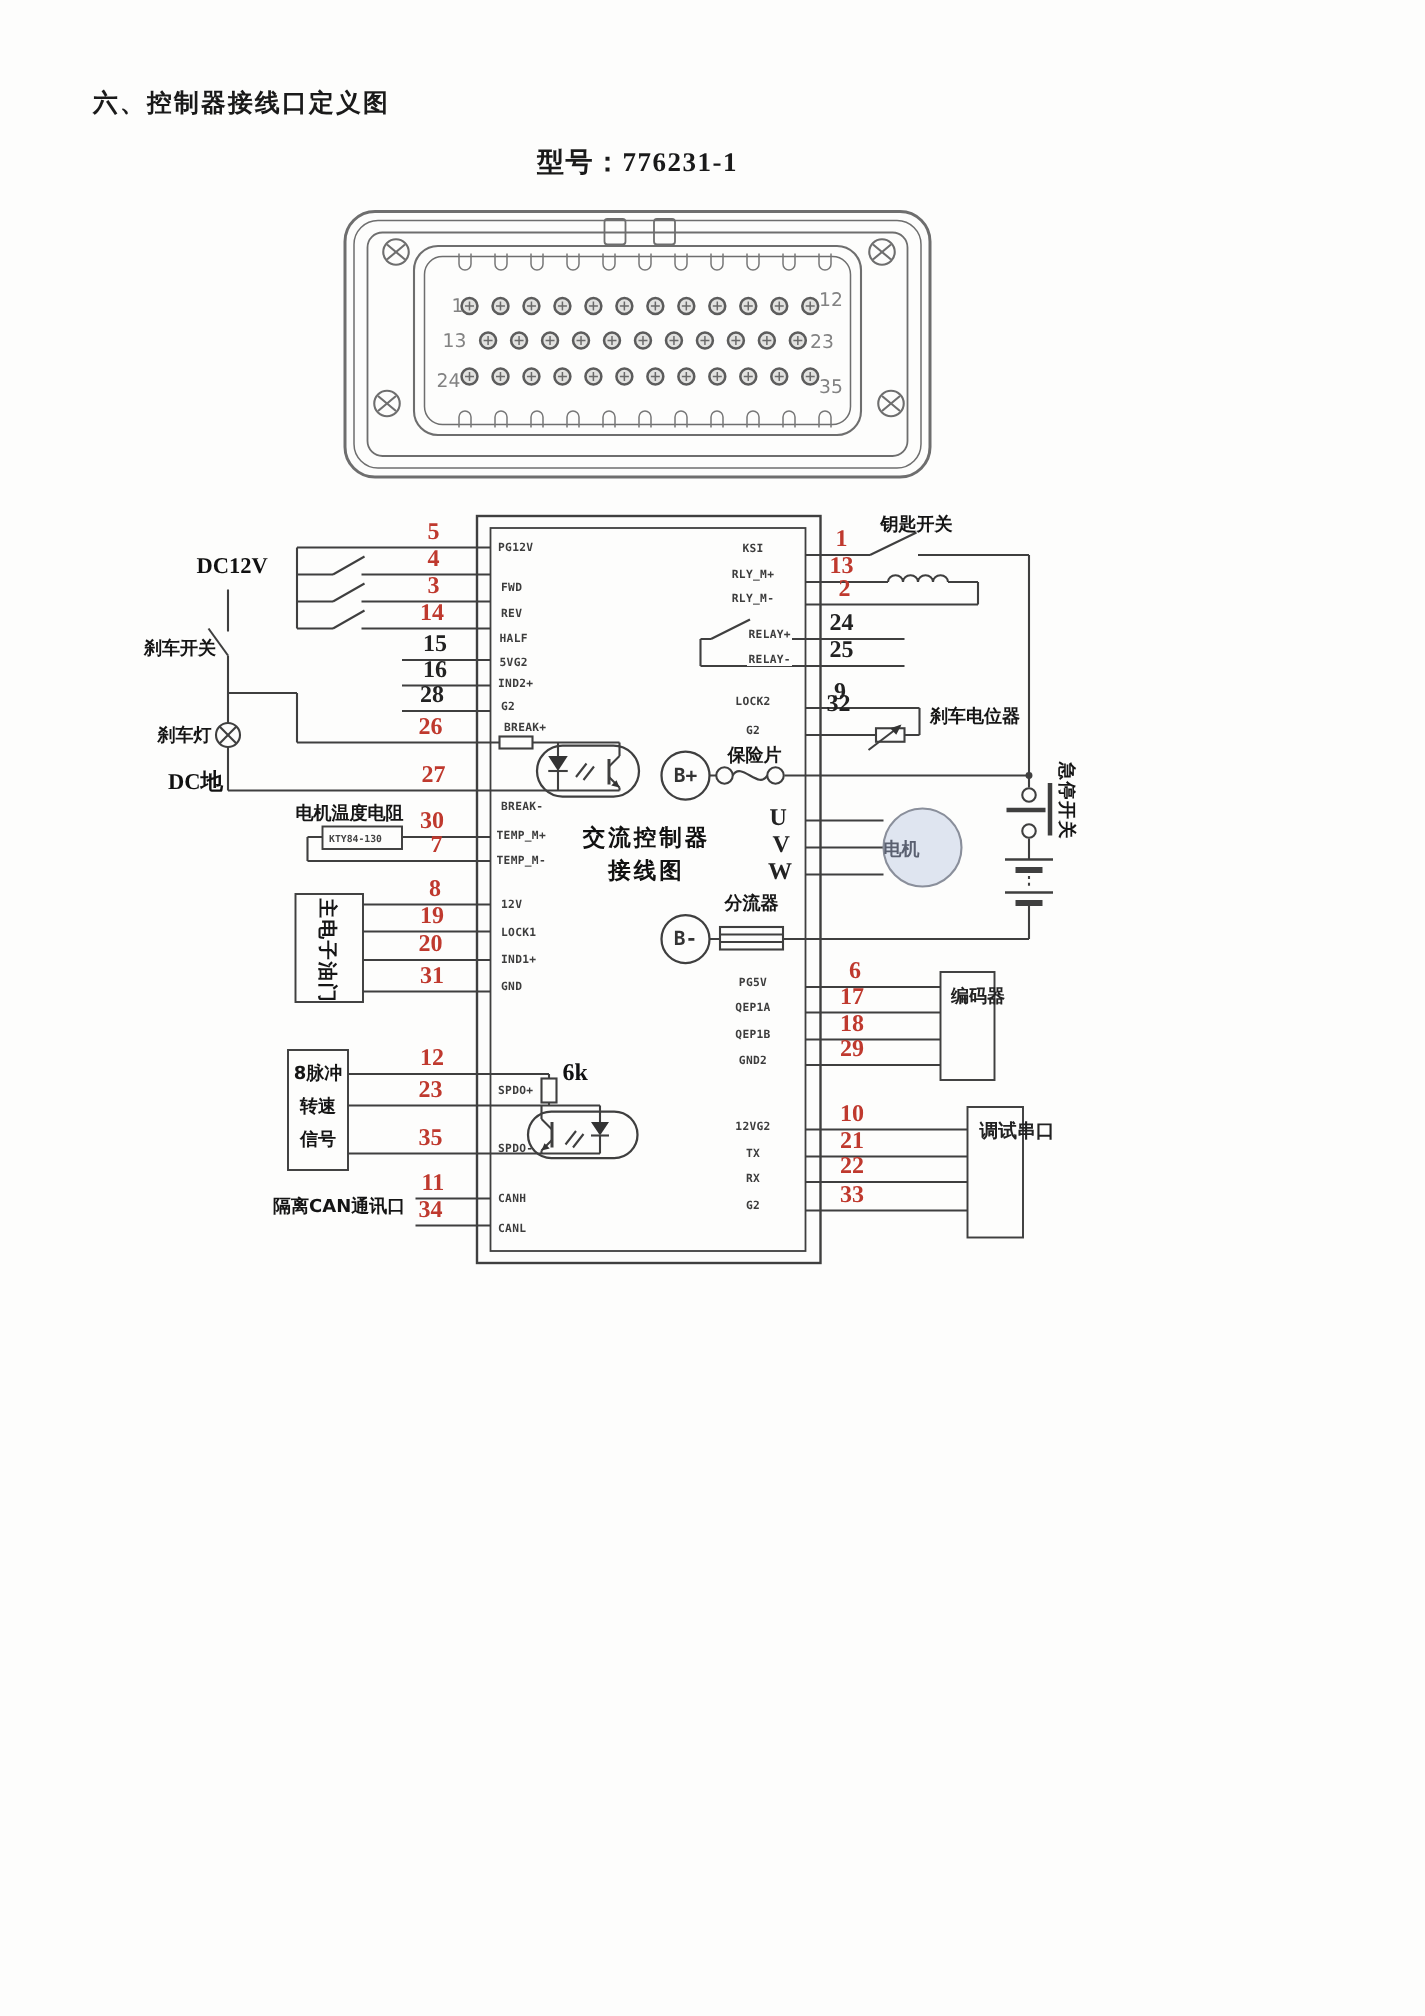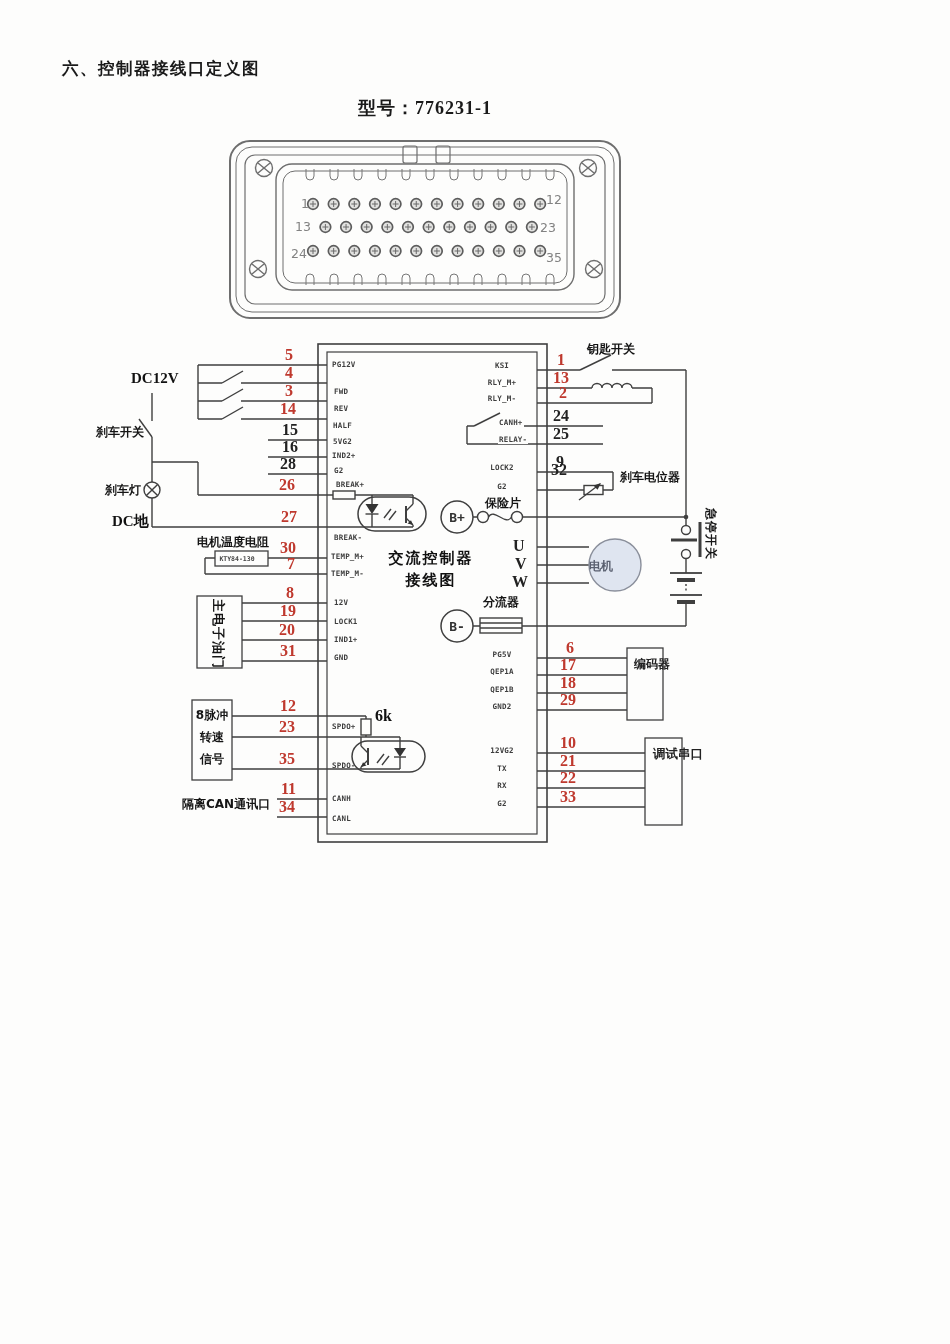--- a/index.html
+++ b/index.html
@@ -369,21 +369,21 @@
 <div class="t term" style="left:334px;top:635px">IND1+</div>
 <div class="t term" style="left:334px;top:653px">GND</div>
 <div class="t term" style="left:332px;top:722px">SPDO+</div>
 <div class="t term" style="left:332px;top:761px">SPDO-</div>
 <div class="t term" style="left:332px;top:794px">CANH</div>
 <div class="t term" style="left:332px;top:814px">CANL</div>
 
 <div class="t term r" style="left:472px;top:361px">KSI</div>
 <div class="t term r" style="left:472px;top:378px">RLY_M+</div>
 <div class="t term r" style="left:472px;top:394px">RLY_M-</div>
-<div class="t term wbg" style="left:498px;top:418px">CANH+</div>
+<div class="t term wbg" style="left:498px;top:418px">RELAY+</div>
 <div class="t term wbg" style="left:498px;top:435px">RELAY-</div>
 <div class="t term r" style="left:472px;top:463px">LOCK2</div>
 <div class="t term r" style="left:472px;top:482px">G2</div>
 <div class="t term r" style="left:472px;top:650px">PG5V</div>
 <div class="t term r" style="left:472px;top:667px">QEP1A</div>
 <div class="t term r" style="left:472px;top:685px">QEP1B</div>
 <div class="t term r" style="left:472px;top:702px">GND2</div>
 <div class="t term r" style="left:472px;top:746px">12VG2</div>
 <div class="t term r" style="left:472px;top:764px">TX</div>
 <div class="t term r" style="left:472px;top:781px">RX</div>

